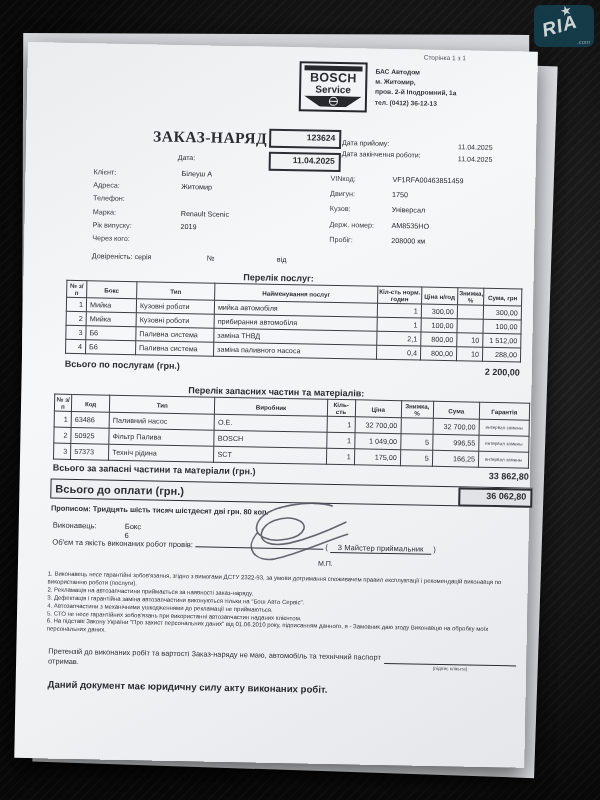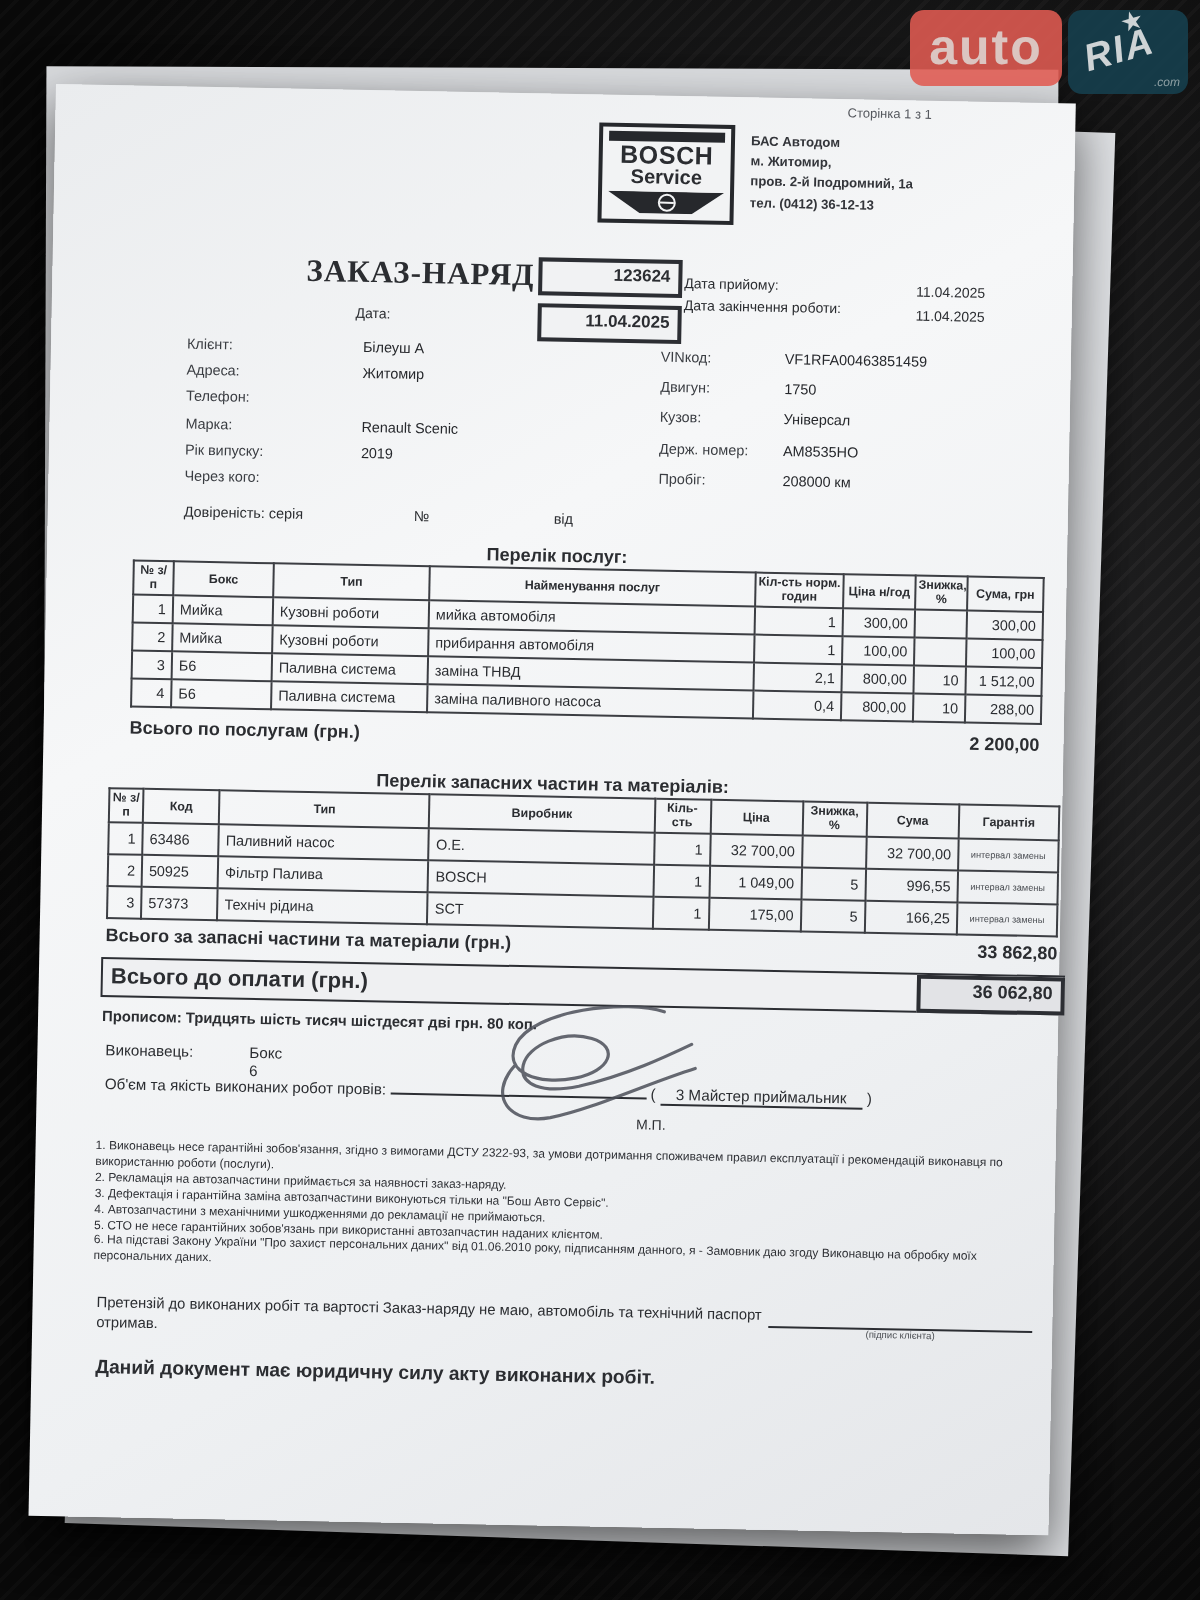--- a/index.html
+++ b/index.html
@@ -112,23 +112,20 @@
 
   .claims{position:absolute;top:604px;left:32px;width:350px;font-size:7.4px;line-height:1.3;}
   .client-sign{position:absolute;top:614px;left:368px;width:132px;border-top:0.9px solid #2c2e33;
     text-align:center;font-size:4.8px;color:#4a4d52;padding-top:1px;}
   .legal{position:absolute;top:636px;left:32px;font-size:9.6px;font-weight:bold;}
 </style>
 </head>
 <body>
 
 <div class="watermark">
-  <div class="wm-auto">
-      <span>auto</span>
-    </div>
   <div class="wm-ria">
     <span class="star">★</span>
     <span class="ria-text">RIA</span>
     <span class="com">.com</span>
   </div>
 </div>
 
 <div class="sheet sheet-back-2"></div>
 <div class="sheet sheet-back-1"></div>
 

